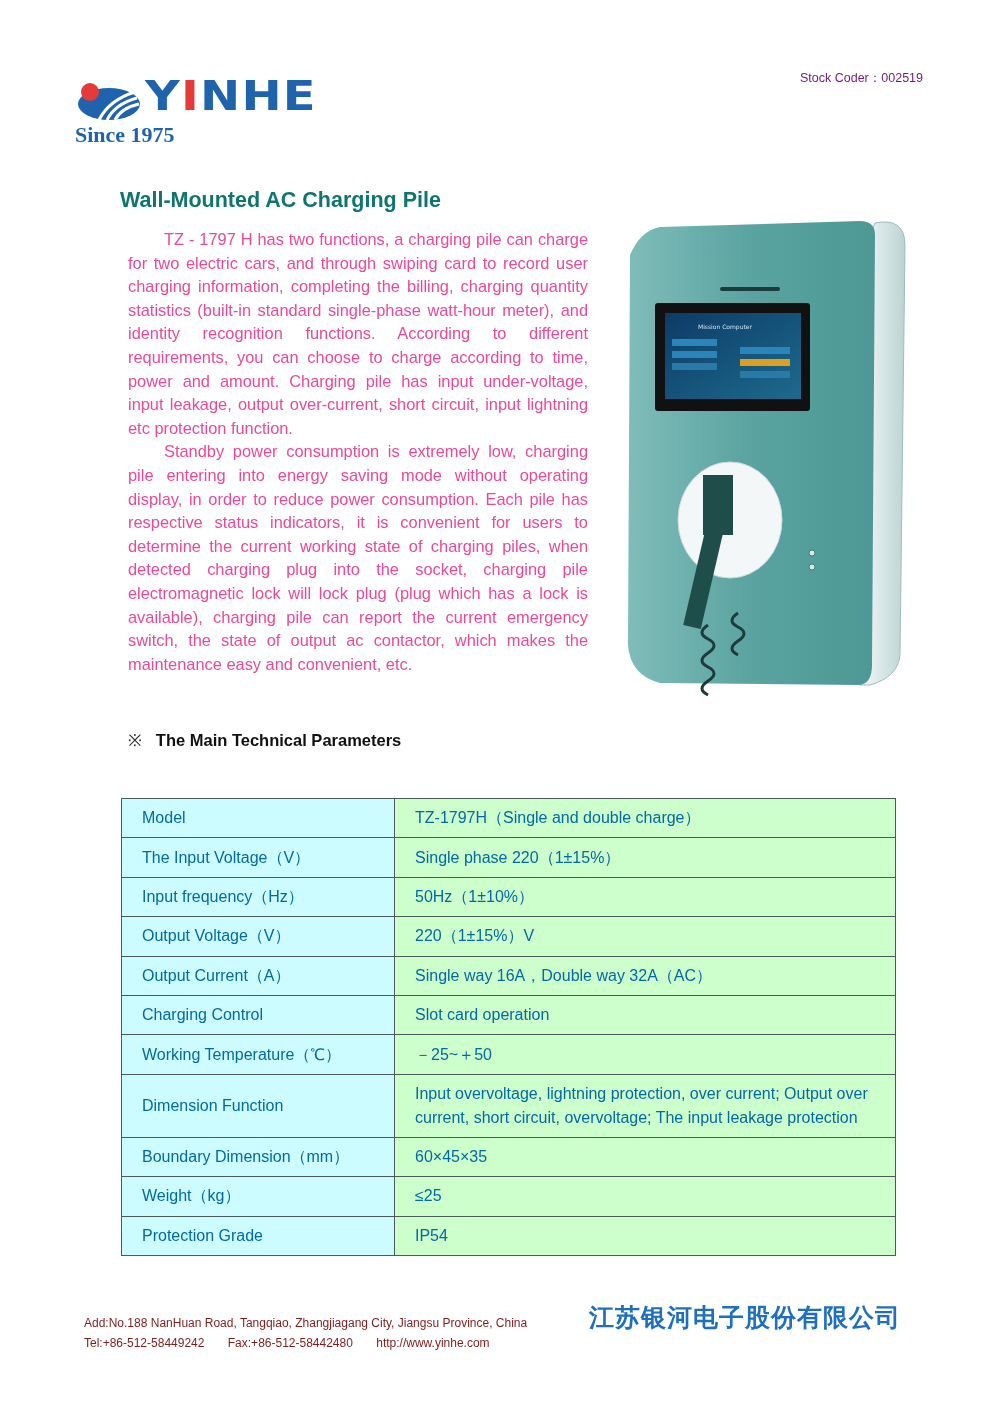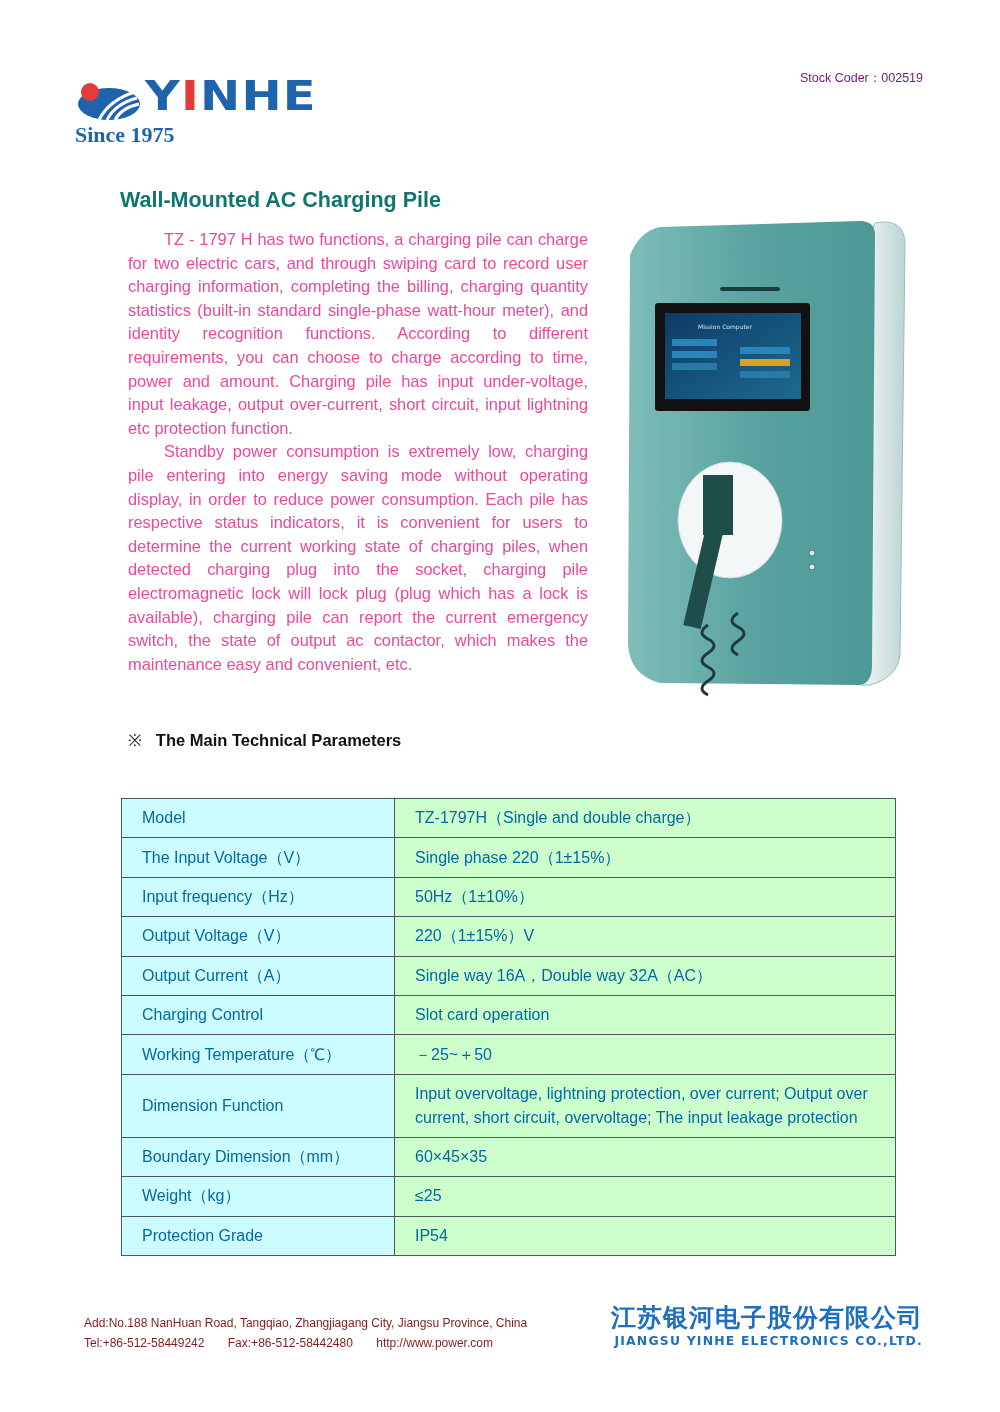--- a/index.html
+++ b/index.html
@@ -35,21 +35,21 @@
                   border-collapse: collapse; font-size: 16px; }
     .spec-table td { border: 1.5px solid #4a5a58; text-align: left; vertical-align: middle;
                      height: 38.4px; padding: 0 20px; line-height: 24px; color: #0369a1; }
     .spec-table td.k { background: #ccfcff; width: 232px; }
     .spec-table td.v { background: #ccffcc; }
     .spec-table tr.tall td { height: 62px; }
 
     
     .foot-left { position: absolute; left: 84px; top: 1313px; font-size: 12px; color: #7f1d1d; line-height: 20px; }
     .foot-left .gap { display: inline-block; width: 20px; }
-    .foot-right { position: absolute; left: 567px; top: 1303px; width: 356px; text-align: right; }
+    .foot-right { position: absolute; left: 567px; top: 1303px; width: 356px; text-align: center; }
     .cn-name { font-family: "DejaVu Sans", sans-serif; font-weight: bold; font-size: 25px;
                color: #1f6fc0; letter-spacing: 1px; line-height: 30px; }
     .en-name { font-family: "DejaVu Sans", sans-serif; font-weight: bold; font-size: 12.4px;
                color: #1f6fc0; letter-spacing: 1.2px; line-height: 16px; }
   </style>
 </head>
 <body>
 
 <div class="logo">
   <svg class="logo-mark" width="66" height="40" viewBox="0 0 66 40">
@@ -165,19 +165,18 @@
       <td class="v">IP54</td>
     </tr>
   </tbody>
 </table>
 
 <div class="foot-left">
   <div>Add:No.188 NanHuan Road, Tangqiao, Zhangjiagang City, Jiangsu Province, China</div>
   <div>
     <span>Tel:+86-512-58449242</span><span class="gap"></span>
     <span>Fax:+86-512-58442480</span><span class="gap"></span>
-    <span>http://www.power.com</span>
+    <span>http://www.yinhe.com</span>
   </div>
 </div>
 <div class="foot-right">
   <div class="cn-name">江苏银河电子股份有限公司</div>
-  <div class="en-name">JIANGSU YINHE ELECTRONICS CO.,LTD.</div>
 </div>
 
 </body></html>

